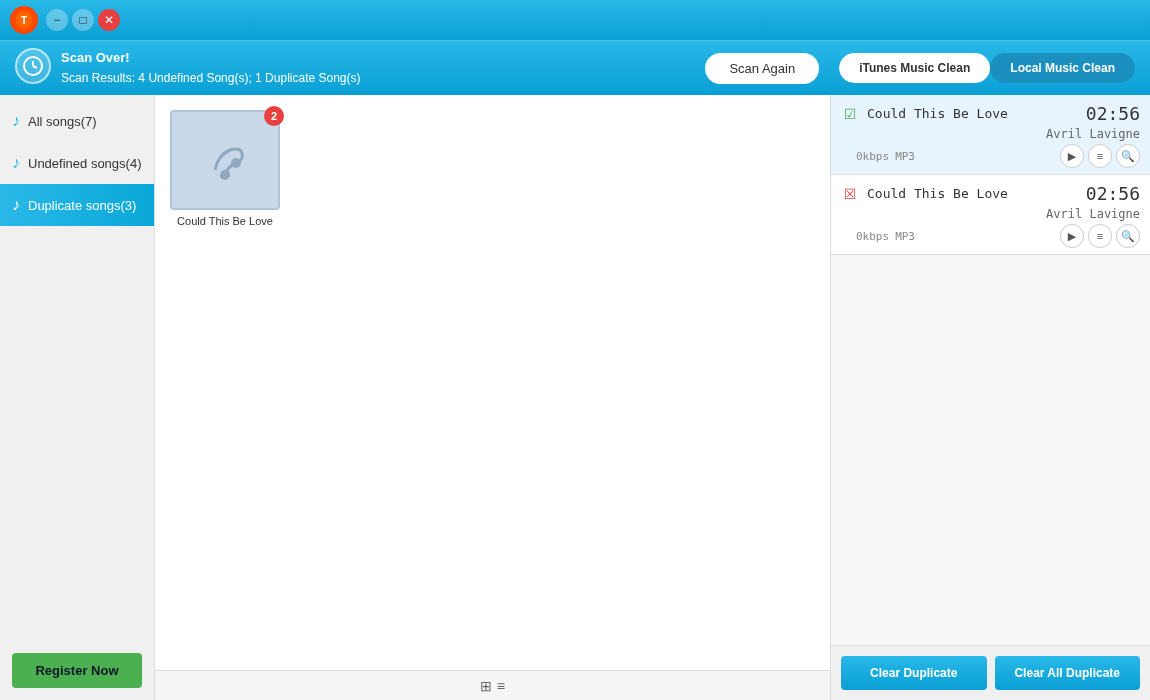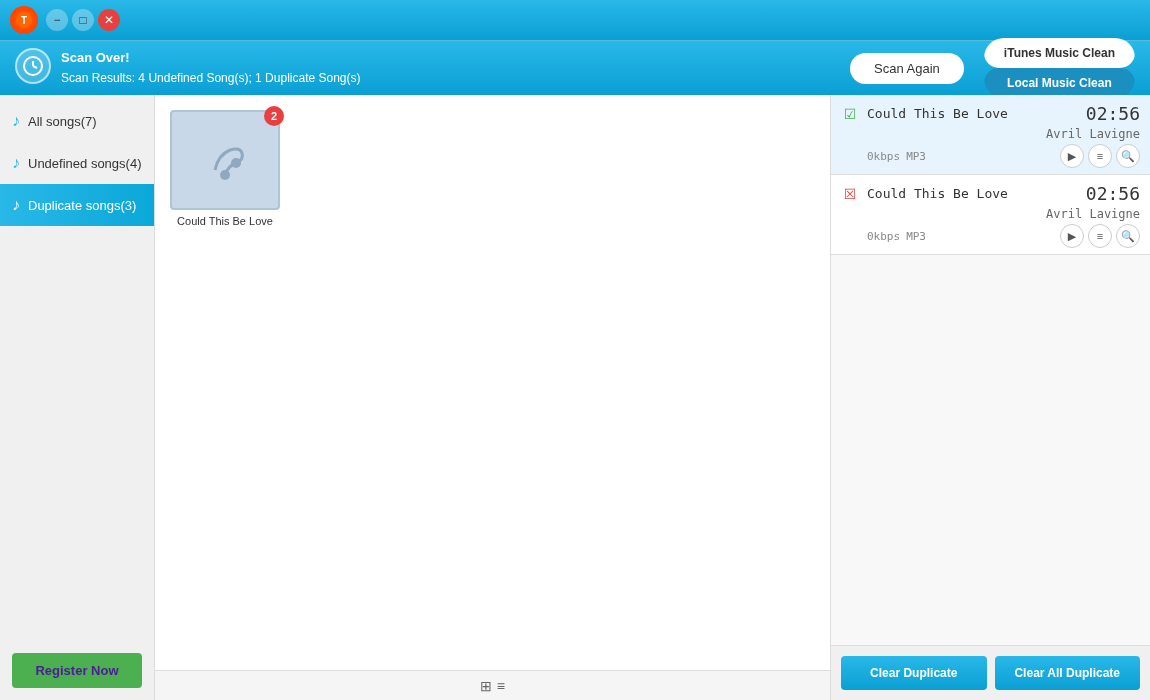--- a/index.html
+++ b/index.html
@@ -58,21 +58,21 @@
     .scan-again-btn {
       background: white;
       border: none;
       border-radius: 20px;
       padding: 8px 24px;
       font-size: 13px;
       cursor: pointer;
       color: #333;
       margin-right: 20px;
     }
-    .tab-group { display: flex; border-radius: 20px; overflow: hidden; flex-direction: column; }
+    .tab-group { display: flex; border-radius: 20px; overflow: hidden; }
     .tab-btn {
       padding: 8px 20px;
       font-size: 12px;
       border: none;
       cursor: pointer;
       font-weight: bold;
     }
     .tab-btn.active { background: white; color: #333; border-radius: 20px; }
     .tab-btn.inactive { background: #1a8fc0; color: white; border-radius: 20px; }
 
@@ -98,21 +98,21 @@
       color: #333;
     }
     .sidebar-item.active { background: linear-gradient(to right, #29b8e8, #0aa8d8); color: white; }
     .sidebar-item .music-icon { font-size: 16px; }
     .sidebar-register {
       margin-top: auto;
       padding: 12px;
     }
     .register-btn {
       background: #4caf50;
-      color: #4c1d95;
+      color: #0f172a;
       border: none;
       border-radius: 4px;
       padding: 10px 0;
       width: 100%;
       font-size: 13px;
       cursor: pointer;
       font-weight: bold;
     }
 
     
@@ -218,21 +218,21 @@
       color: #666;
       margin-left: 26px;
       margin-bottom: 3px;
       font-family: monospace;
       text-align: right;
     }
     .song-meta {
       display: flex;
       align-items: center;
       gap: 6px;
-      margin-left: 26px;
+      margin-left: 15px;
     }
     .song-meta span { font-size: 11px; color: #888; font-family: monospace; }
     .meta-actions { display: flex; gap: 4px; margin-left: auto; }
     .meta-btn {
       width: 24px; height: 24px;
       border-radius: 50%;
       border: 1px solid #ccc;
       background: white;
       cursor: pointer;
       display: flex; align-items: center; justify-content: center;

